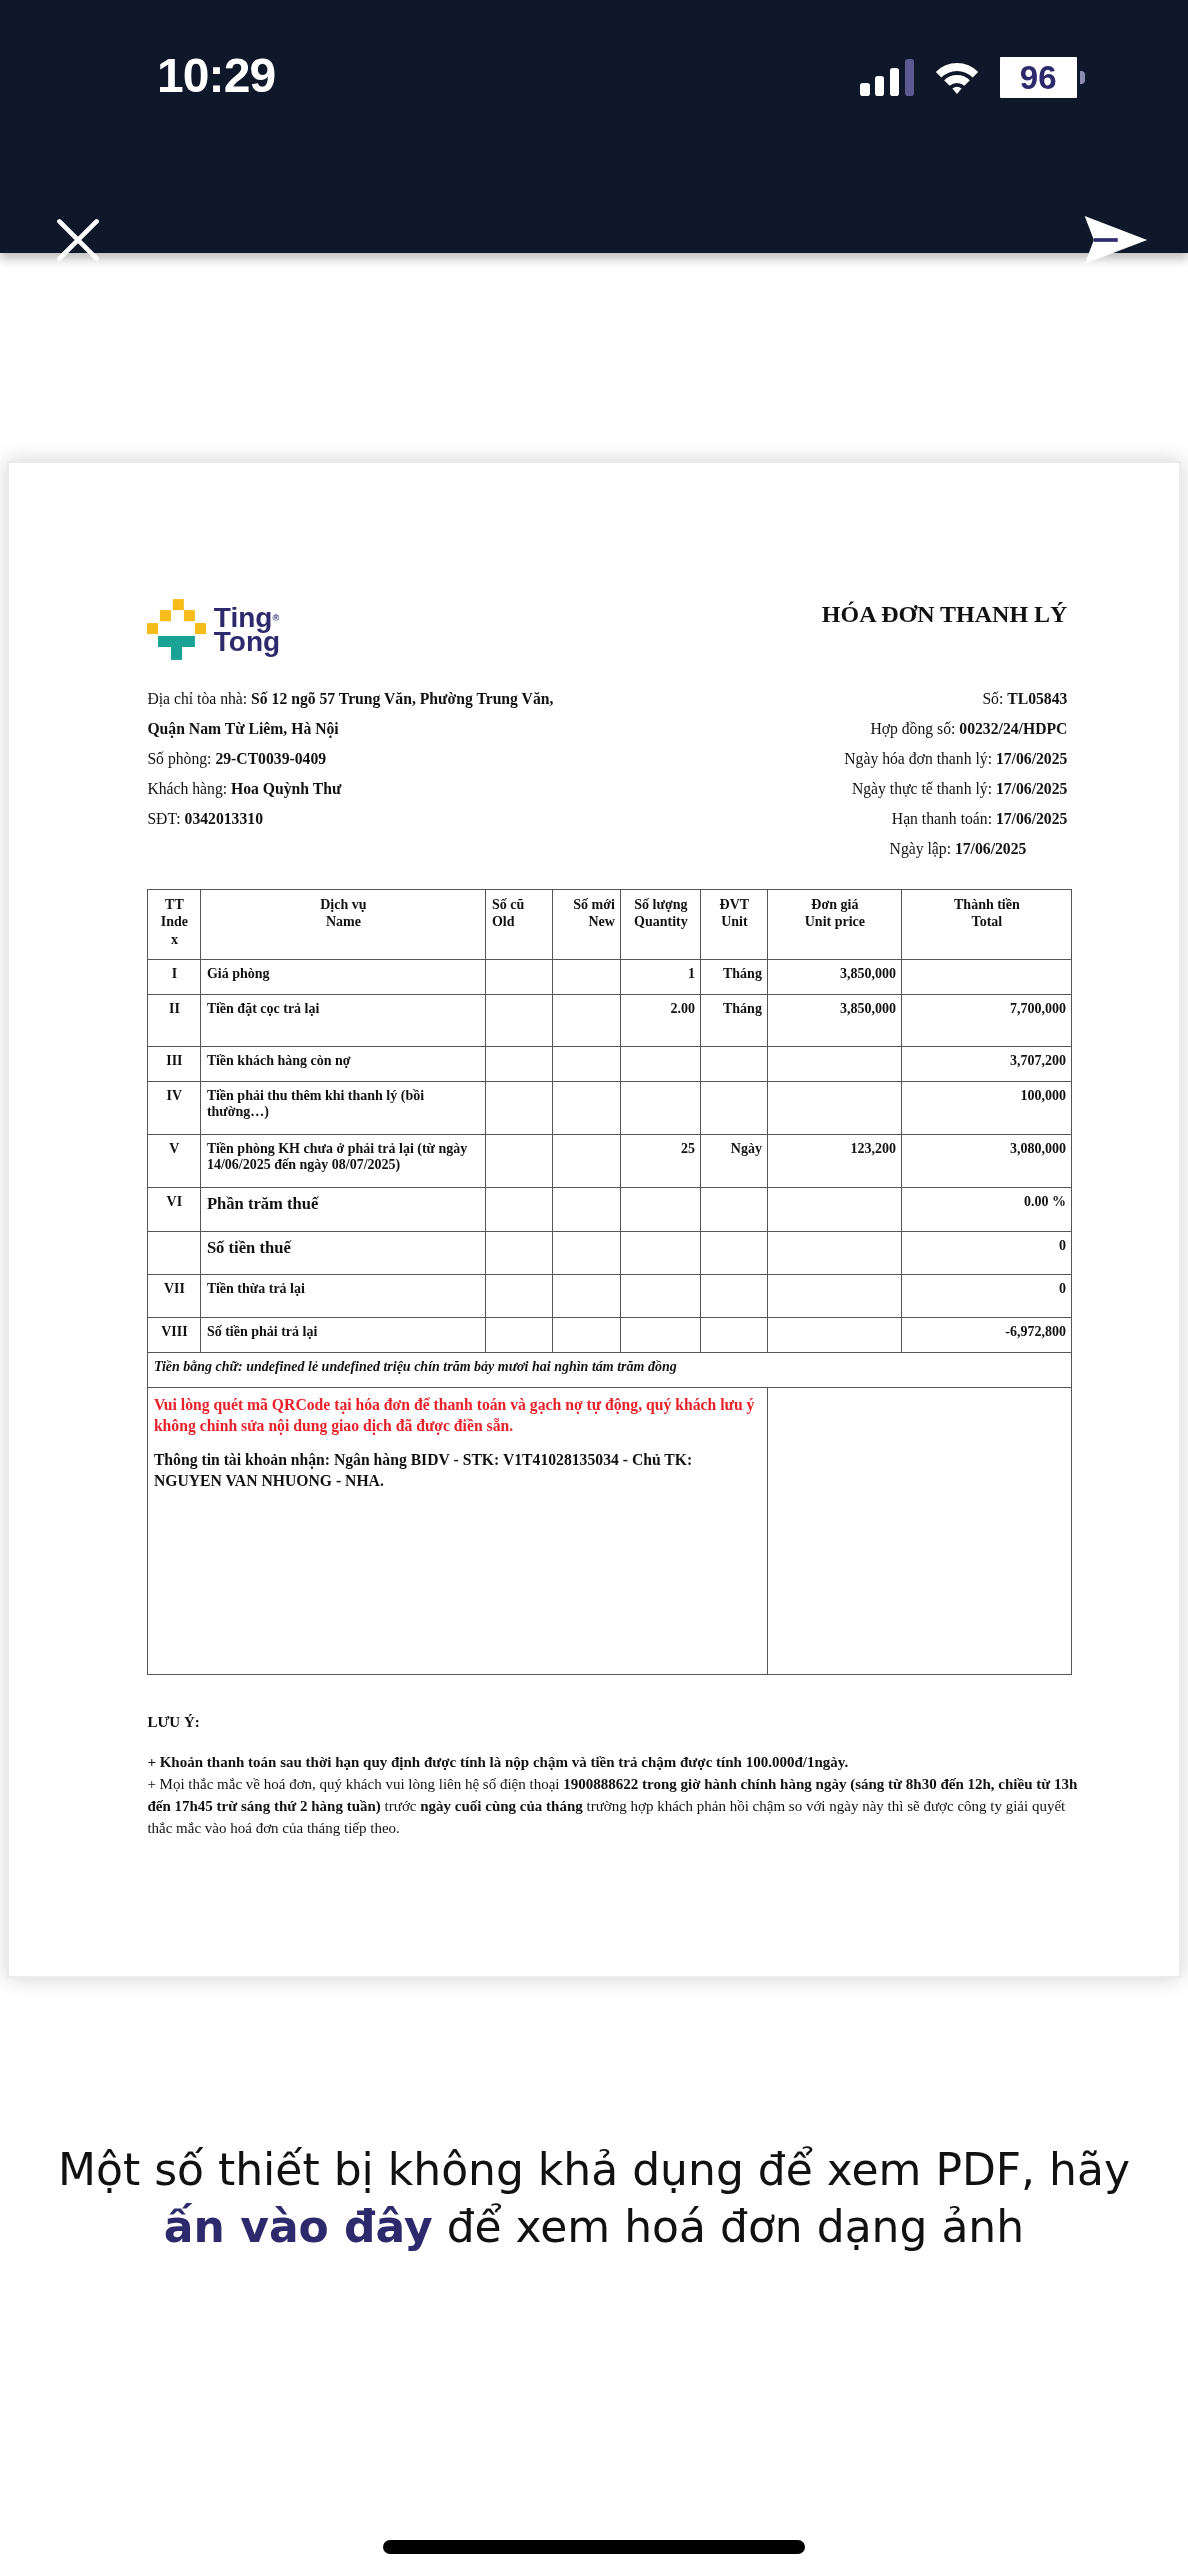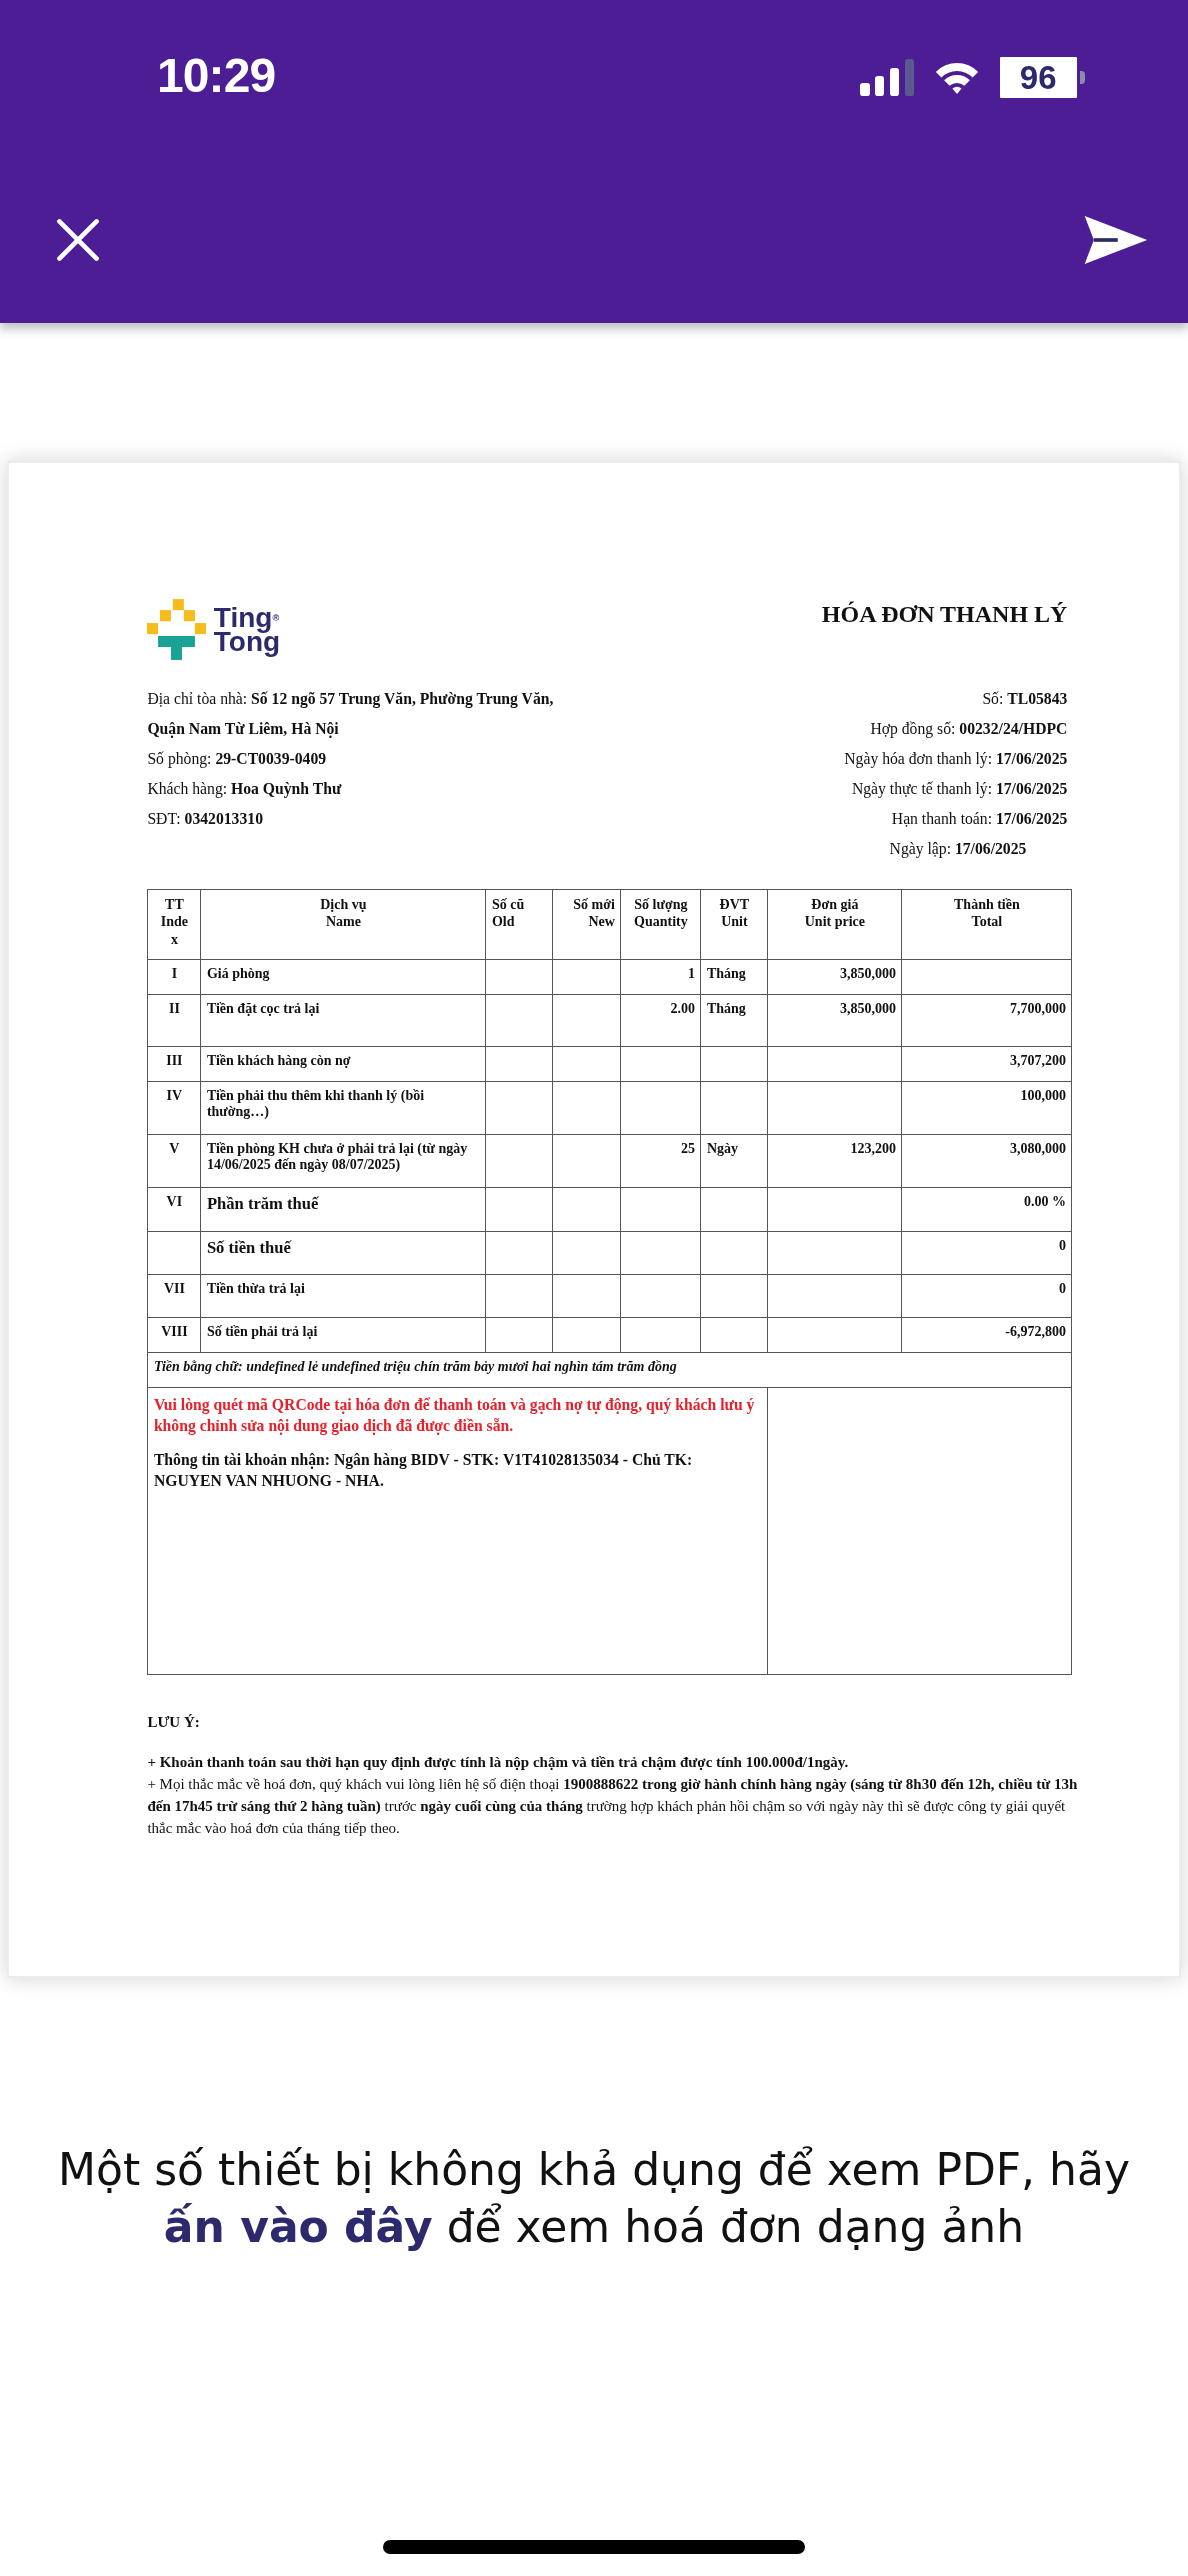--- a/index.html
+++ b/index.html
@@ -1,20 +1,20 @@
 <!DOCTYPE html>
 <html style="font-size:14.7px"><head>
 <meta charset="utf-8">
 <style>
   * { box-sizing: border-box; margin: 0; padding: 0; }
   html, body { width: 1188px; height: 2576px; background: #ffffff; overflow: hidden; }
   body { position: relative; font-family: "Liberation Sans", sans-serif; }
 
   
-  .app-header { position: absolute; left: 0; top: 0; width: 1188px; height: 323px; background: #4c1d95; box-shadow: 0 5.5px 9.2px rgba(0,0,0,0.25); z-index: 2; }
+  .app-header { position: absolute; left: 0; top: 0; width: 1188px; height: 253px; background: #0f172a; box-shadow: 0 5.5px 9.2px rgba(0,0,0,0.25); z-index: 2; }
   .status-time { position: absolute; left: 157px; top: 48px; color: #fff; font-size: 48px; font-weight: 600; letter-spacing: -0.9px; font-family: "Liberation Sans", sans-serif; }
   .status-icons { position: absolute; right: 103px; top: 57px; display: flex; align-items: center; gap: 20px; }
   .signal { display: flex; align-items: flex-end; gap: 5.5px; height: 37px; }
   .signal span { width: 9.2px; background: #fff; border-radius: 2.8px; display: block; }
   .signal span.dim { background: #5a5990; }
   .wifi svg { display: block; }
   .battery { display: flex; align-items: center; }
   .battery-body { background: #fff; color: #2c2a6c; font-weight: 700; font-size: 33px; width: 77px; height: 41px; border-radius: 1px; display: flex; align-items: center; justify-content: center; }
   .battery-tip { width: 5.5px; height: 13px; background: #8b8ab0; border-radius: 0 3.7px 3.7px 0; margin-left: 2.8px; }
 
@@ -33,21 +33,21 @@
   .info-right { position: absolute; right: 112px; top: 221px; font-size: 15.7px; line-height: 30px; text-align: right; }
   .info-right .last { margin-right: 41px; }
   b { font-weight: 700; }
 
   table.invoice { position: absolute; left: 138px; top: 426px; width: 925px; border-collapse: collapse; font-size: 14px; padding-left: 8px; }
   table.invoice td, table.invoice th { border: 1.8px solid #555; vertical-align: top; padding: 5.5px 5.5px; }
   table.invoice th { font-weight: 700; text-align: center; height: 70px; line-height: 17.5px; font-size: 14px; }
   table.invoice td { font-weight: 700; }
   td.idx { text-align: center; }
   td.num { text-align: right; }
-  td.ctr { text-align: left; }
+  td.ctr { text-align: right; }
   tr.r1 td { height: 35px; } tr.r2 td { height: 52px; } tr.r3 td { height: 35px; }
   tr.r4 td { height: 53px; } tr.r5 td { height: 53px; } tr.r6 td { height: 44px; }
   tr.r7 td { height: 43px; } tr.r8 td { height: 43px; } tr.r9 td { height: 35px; }
   td.big { font-size: 16.6px; }
   td.words { font-style: italic; height: 35px; font-size: 14px; padding-left: 7.4px; }
   td.qr-note { font-weight: 400; height: 287px; vertical-align: middle; padding: 9.2px 7.4px; font-size: 15.7px; line-height: 21px; }
   .red-note { color: #e8202a; margin-bottom: 13px; }
 
   .notes { position: absolute; left: 138px; top: 1248px; width: 931px; font-size: 15px; line-height: 22px; }
   .notes-title { font-weight: 700; margin-bottom: 18.4px; }

